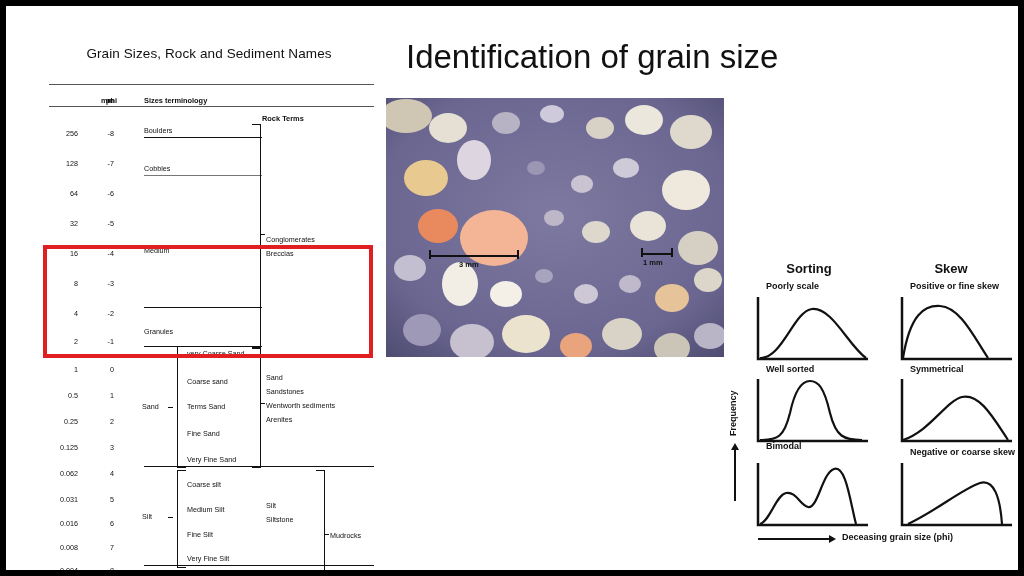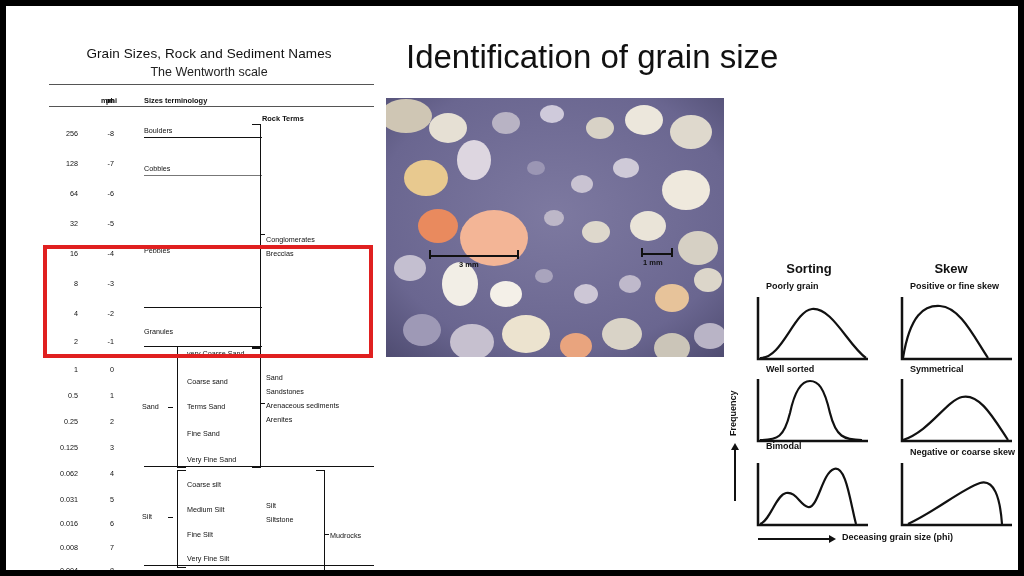--- a/index.html
+++ b/index.html
@@ -66,21 +66,20 @@
   svg{display:block;}
 </style>
 </head>
 <body>
 
 <div class="slide">
 
   <div class="wentworth">
 
     <div class="w-title">Grain Sizes, Rock and Sediment Names</div>
-    <div class="w-sub">The Wentworth scale</div>
 
     <div class="rule top"></div>
     <div class="rule head"></div>
 
     <div class="colhead ch-mm">mm</div>
     <div class="colhead ch-phi">phi</div>
     <div class="colhead ch-class">Sizes terminology</div>
     <div class="colhead ch-rock">Rock Terms</div>
 
     <div class="mm" style="top:83px">256</div>
@@ -117,21 +116,21 @@
     <div class="phi" style="top:497px">7</div>
     <div class="mm" style="top:520px">0.004</div>
     <div class="phi" style="top:520px">8</div>
 
     <div class="cls" style="left:100px;top:80px">Boulders</div>
     <div class="ln" style="left:100px;top:91px;width:118px"></div>
 
     <div class="cls" style="left:100px;top:118px">Cobbles</div>
     <div class="ln grey" style="left:100px;top:129px;width:118px"></div>
 
-    <div class="cls" style="left:100px;top:200px">Pebbles</div>
+    <div class="cls" style="left:100px;top:200px">Medium</div>
     <div class="ln" style="left:100px;top:261px;width:118px"></div>
 
     <div class="cls" style="left:100px;top:281px">Granules</div>
     <div class="ln" style="left:100px;top:300px;width:118px"></div>
 
     <div class="cls" style="left:143px;top:303px">very Coarse Sand</div>
     <div class="cls" style="left:143px;top:331px">Coarse sand</div>
     <div class="cls" style="left:143px;top:356px">Terms Sand</div>
     <div class="cls" style="left:143px;top:383px">Fine Sand</div>
     <div class="cls" style="left:143px;top:409px">Very Fine Sand</div>
@@ -154,21 +153,21 @@
 
     <div class="brk" style="left:208px;top:78px;width:8px;height:222px"></div>
     <div class="tick" style="left:216px;top:188px"></div>
     <div class="rock" style="left:222px;top:189px">Conglomerates</div>
     <div class="rock" style="left:222px;top:203px">Breccias</div>
 
     <div class="brk" style="left:208px;top:302px;width:8px;height:118px"></div>
     <div class="tick" style="left:216px;top:357px"></div>
     <div class="rock" style="left:222px;top:327px">Sand</div>
     <div class="rock" style="left:222px;top:341px">Sandstones</div>
-    <div class="rock" style="left:222px;top:355px">Arenaceous sediments</div>
+    <div class="rock" style="left:222px;top:355px">Wentworth sediments</div>
     <div class="rock" style="left:222px;top:369px">Arenites</div>
 
     <div class="rock" style="left:222px;top:455px">Silt</div>
     <div class="rock" style="left:222px;top:469px">Siltstone</div>
 
     <div class="brk" style="left:272px;top:424px;width:8px;height:128px"></div>
     <div class="tick" style="left:280px;top:488px"></div>
     <div class="rock" style="left:286px;top:485px">Mudrocks</div>
   </div>
 
@@ -236,21 +235,21 @@
 
   <div class="panel">
 
     <div class="p-head" style="left:30px;top:0px;width:110px">Sorting</div>
     <div class="p-head" style="left:172px;top:0px;width:110px">Skew</div>
 
     <div class="ylab" style="left:4px;top:175px">Frequency</div>
     <div class="arrow-y" style="left:10px;top:188px;height:52px"></div>
     <div class="arrow-yh" style="left:7px;top:182px"></div>
 
-    <div class="p-cap" style="left:42px;top:20px">Poorly grain</div>
+    <div class="p-cap" style="left:42px;top:20px">Poorly scale</div>
     <svg width="120" height="72" style="position:absolute;left:28px;top:32px">
       <path d="M6 4 L6 66 L116 66" stroke="#111" stroke-width="2.5" fill="none"></path>
       <path d="M8 65 C30 66 42 18 60 16 C80 14 96 52 114 65" stroke="#111" stroke-width="2.2" fill="none"></path>
     </svg>
 
     <div class="p-cap" style="left:186px;top:20px">Positive or fine skew</div>
     <svg width="120" height="72" style="position:absolute;left:172px;top:32px">
       <path d="M6 4 L6 66 L116 66" stroke="#111" stroke-width="2.5" fill="none"></path>
       <path d="M7 65 C14 22 28 12 44 13 C64 14 78 44 92 65" stroke="#111" stroke-width="2.2" fill="none"></path>
     </svg>

